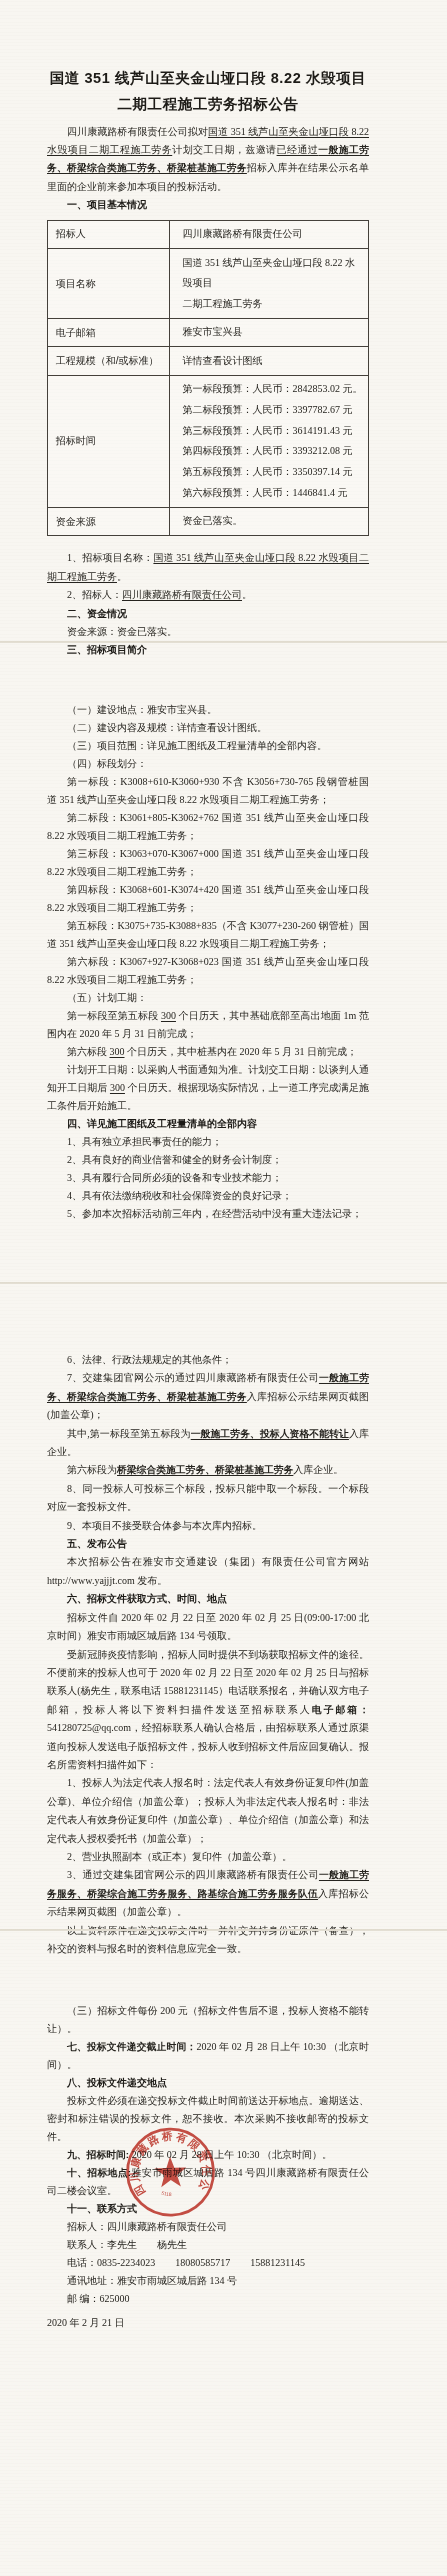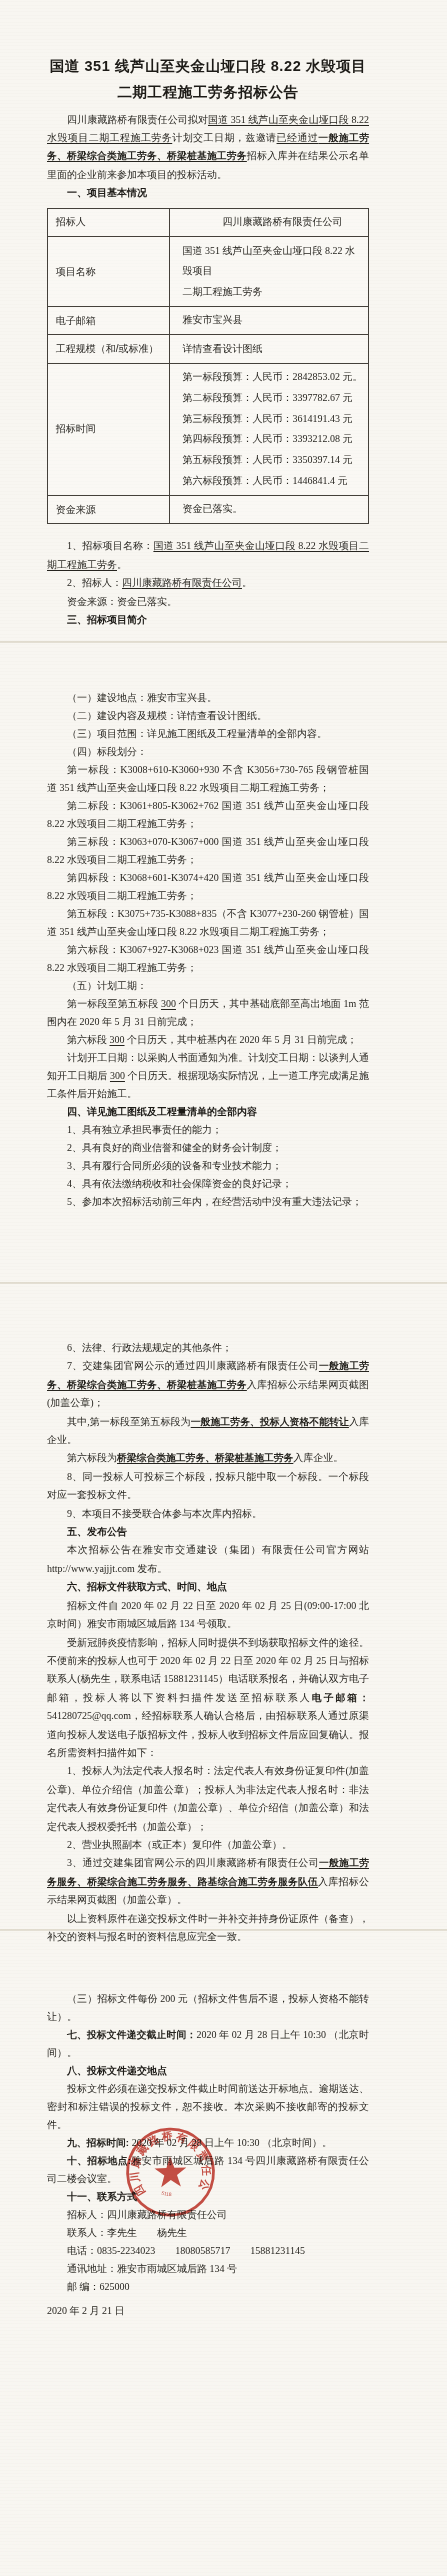--- a/index.html
+++ b/index.html
@@ -4,21 +4,21 @@
 <style>
   html,body{margin:0;padding:0;}
   body{
     width:447px;height:2576px;position:relative;overflow:hidden;
     background:#f8f6f1;
     background-image:repeating-linear-gradient(0deg, rgba(120,110,90,0.018) 0 1.1px, rgba(0,0,0,0) 1.1px 3.4px);
     font-family:"Liberation Serif","DejaVu Serif",serif;
     font-size:10px;color:#26241f;
     -webkit-font-smoothing:antialiased;
   }
-  .page{position:absolute;left:0;width:416px;padding:0 47px;box-sizing:border-box;}
+  .page{position:absolute;left:0;width:416px;padding:12px 47px;box-sizing:border-box;}
   #p1{top:0;}
   #p2{top:689px;}
   #p3{top:1339px;}
   #p4{top:1990px;}
   .sep{position:absolute;left:0;width:447px;height:1.7px;
        background:linear-gradient(to bottom,#ece8dd,#d5cfc0,#f1eee6);}
   #sep1{top:641px;}
   #sep2{top:1282px;}
   #sep3{top:1929px;}
 
@@ -26,21 +26,21 @@
          letter-spacing:0.6px;color:#1d1b17;
          font-family:"Liberation Sans","DejaVu Sans",sans-serif;}
   .para{margin:0;text-indent:2em;text-align:justify;line-height:18.4px;}
   #p2 .para,#p4 .para{line-height:18px;}
   .hd{font-weight:700;font-family:"Liberation Sans","DejaVu Sans",sans-serif;color:#1d1b17;}
   .u{text-decoration:underline;text-underline-offset:2.2px;}
   .b{font-weight:700;font-family:"Liberation Sans","DejaVu Sans",sans-serif;font-size:9.8px;}
 
   .itable{border:1.1px solid #44403a;margin:5px 0 13px;background:rgba(255,255,255,0.25);}
   .trow{display:flex;border-top:0.6px solid #44403a;}
-  .trow:first-child{border-top:none;gap:40px;}
+  .trow:first-child{border-top:none;}
   .tlabel{width:110px;flex:0 0 110px;border-right:0.6px solid #44403a;
           padding:4.5px 3.4px 4.5px 7.8px;display:flex;align-items:center;
           font-family:"Liberation Sans","DejaVu Sans",sans-serif;color:#1f1d19;}
   .tvalue{flex:1;padding:3.4px 4.5px 3.4px 12.3px;display:flex;flex-direction:column;justify-content:center;}
   .cell-line{line-height:20.7px;text-indent:0;text-align:left;}
 
   .date-line{margin-top:5.6px;padding-right:12.3px;text-align:left;line-height:18.4px;}
 
   .seal{position:absolute;left:123px;top:133px;mix-blend-mode:multiply;opacity:0.88;
         transform:rotate(-2deg);pointer-events:none;}
@@ -97,20 +97,21 @@
         <div class="trow">
           <div class="tlabel">资金来源</div>
           <div class="tvalue">
             <div class="cell-line">资金已落实。</div>
           </div>
         </div>
       </div>
     <div>
         <div class="para"><span>1、招标项目名称：</span><span class="u">国道 351 线芦山至夹金山垭口段 8.22 水毁项目二期工程施工劳务</span><span>。</span></div>
         <div class="para"><span>2、招标人：</span><span class="u">四川康藏路桥有限责任公司</span><span>。</span></div>
+        <div class="para hd"><span>二、资金情况</span></div>
         <div class="para"><span>资金来源：资金已落实。</span></div>
         <div class="para hd"><span>三、招标项目简介</span></div>
       </div>
   </div>
 
   <div class="sep" id="sep1"></div>
 
   <div class="page" id="p2">
       <div class="para"><span>（一）建设地点：雅安市宝兴县。</span></div>
       <div class="para"><span>（二）建设内容及规模：详情查看设计图纸。</span></div>

